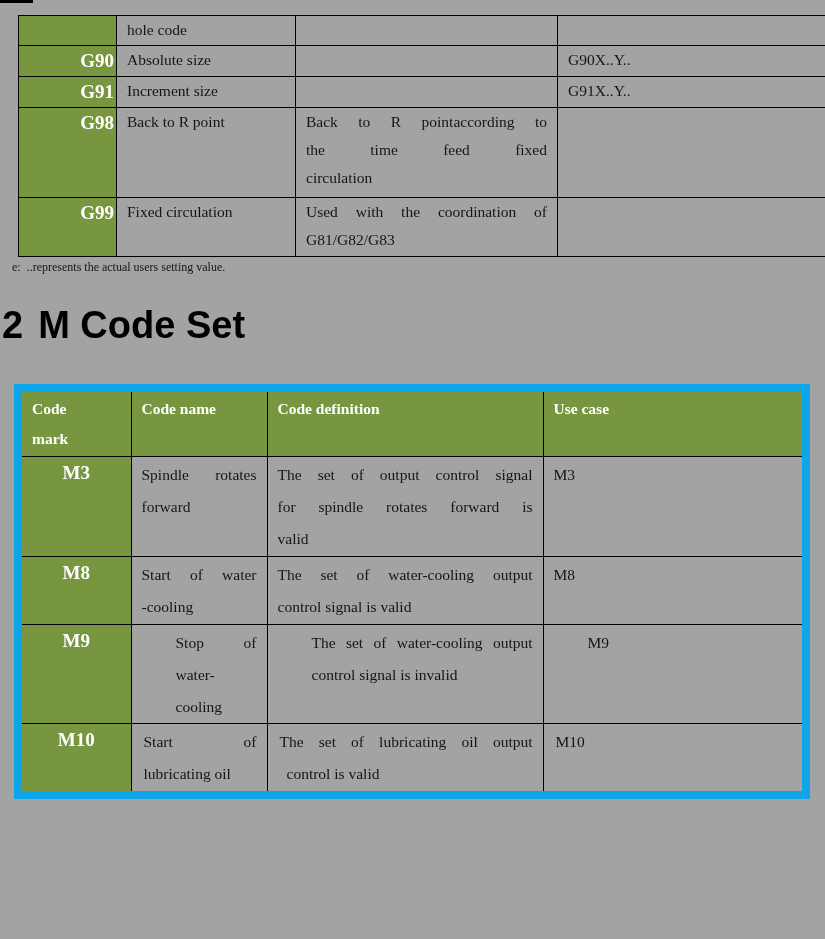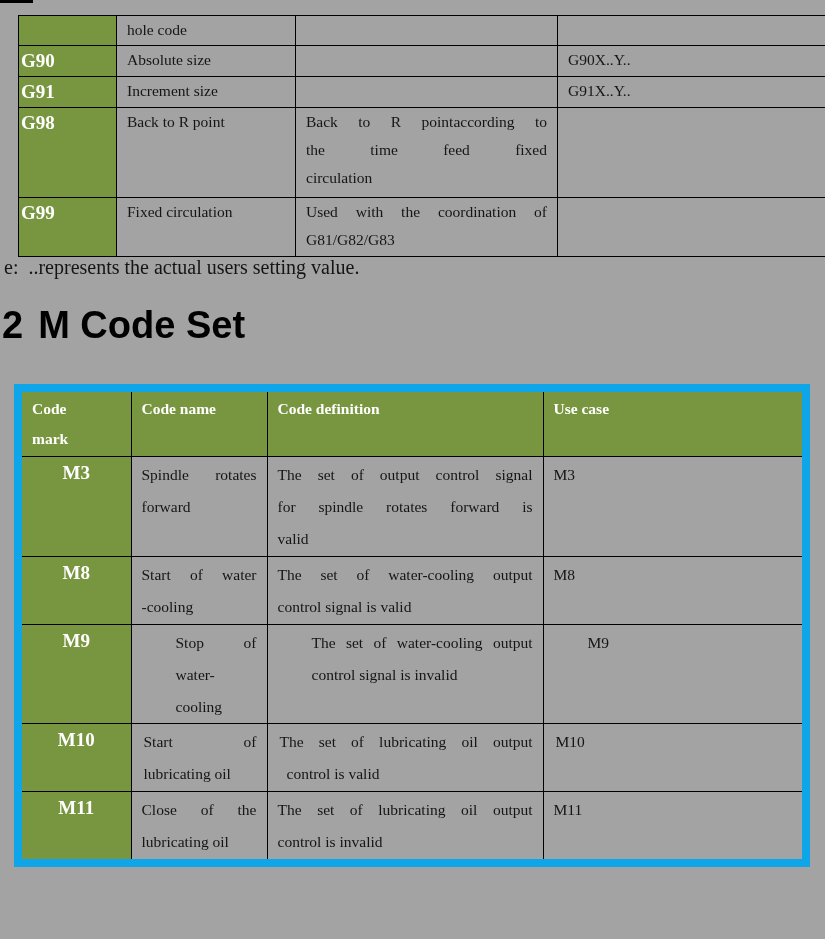--- a/index.html
+++ b/index.html
@@ -9,27 +9,27 @@
   }
   .frag{position:absolute; left:0; top:0; width:33px; height:3px; background:#000;}
 
   table{border-collapse:collapse; table-layout:fixed; position:absolute;}
   td{border:1px solid #000; vertical-align:top; padding:0 10px; overflow:hidden;}
 
   
   .gtable{left:18px; top:15px; width:829px;}
   .gtable td{font-size:15.5px;}
   .gtable td.codecell{background:var(--green); color:#fff; font-weight:bold;
-                      font-size:19px; text-align:left; line-height:28px; padding:1px 2px;margin-left:37px;}
+                      font-size:19px; text-align:right; line-height:28px; padding:1px 2px;margin-left:37px;}
   .gr0 td{height:27px;} .gr1 td{height:28px;} .gr2 td{height:28px;}
   .gr3 td{height:87px;} .gr4 td{height:56px;}
   .ln{line-height:28px;}
 
   
-  .note{position:absolute; left:4px; top:256px; font-size:20px; line-height:22px;
+  .note{position:absolute; left:12px; top:256px; font-size:12px; line-height:22px;
         white-space:pre; color:#151515;}
   .heading{position:absolute; left:2px; top:303px; display:flex; gap:15px;
            font-family:"Liberation Sans", sans-serif; font-weight:bold;
            font-size:38px; line-height:44px; color:#000;}
 
   
   .mtable{left:14px; top:384px; width:788px; border:8px solid #0ea5e9;}
   .mtable td{font-size:15.5px;}
   .mtable td.codecell{background:var(--green); color:#fff; font-weight:bold;
                       font-size:19px; text-align:center; line-height:32px; padding:0 2px;}
@@ -204,30 +204,16 @@
       </td>
       <td class="body">
         <div class="mln jl">The set of lubricating oil output</div>
         <div class="mln ind">control is valid</div>
       </td>
       <td class="body">
             <div class="mln">M10</div>
           </td>
     </tr>
 
-    <tr class="mr5">
-      <td class="codecell">M11</td>
-      <td class="body">
-        <div class="mln jl">Close of the</div>
-        <div class="mln">lubricating oil</div>
-      </td>
-      <td class="body">
-        <div class="mln jl">The set of lubricating oil output</div>
-        <div class="mln">control is invalid</div>
-      </td>
-      <td class="body">
-            <div class="mln">M11</div>
-          </td>
-    </tr>
   </tbody>
     </table>
 
 </div>
 
 </body></html>

